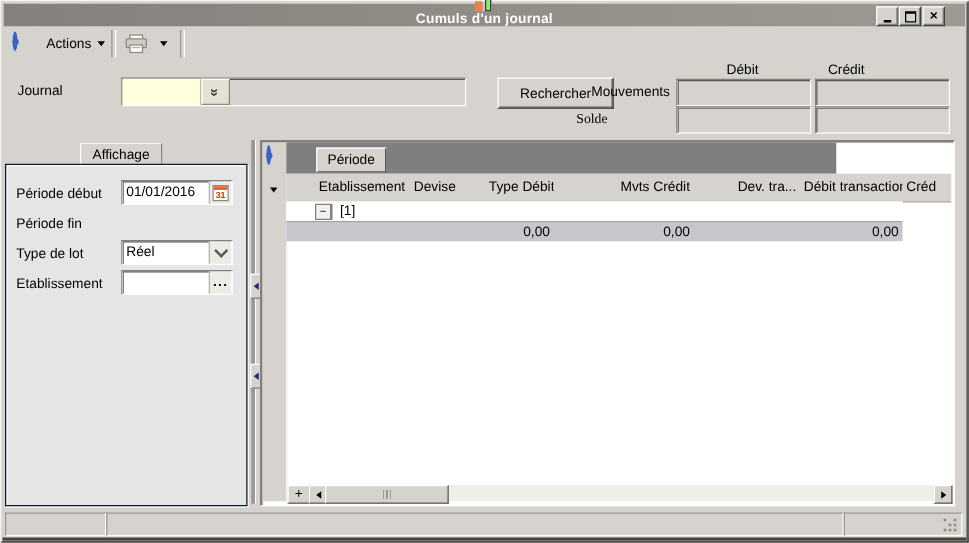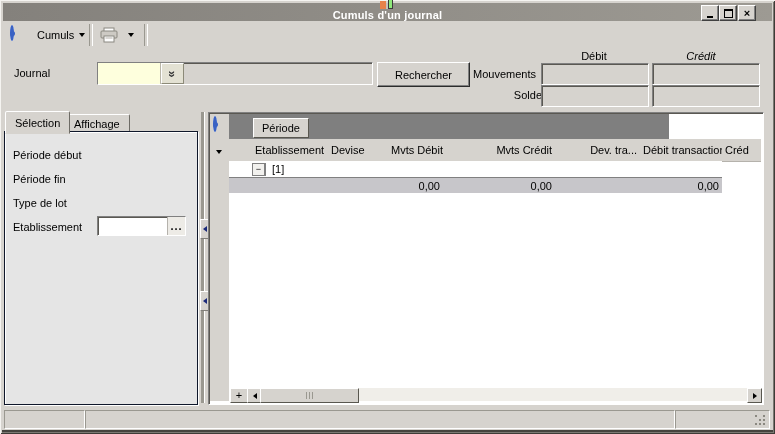--- a/index.html
+++ b/index.html
@@ -32,21 +32,21 @@
   .target-icon{border-radius:50%;border:2px solid #3a62c4;position:relative;background:#fff;}
   .target-icon::after{content:"";position:absolute;left:50%;top:50%;width:5px;height:5px;margin:-2.5px 0 0 -2.5px;border-radius:50%;background:#3a62c4;}
   .tb-sep{width:2px;border-left:1px solid #9a9890;border-right:1px solid #ffffff;}
   .chev-down{width:0;height:0;border-left:3px solid transparent;border-right:3px solid transparent;border-top:4px solid #000;}
   #actions-btn{display:flex;align-items:center;gap:5px;padding:0 6px;height:20px;cursor:default;}
   
   #journal-combo{display:flex;background:#d6d3ce;}
   #journal-edit{width:62px;height:100%;background:#feffdd;border-right:1px solid #b9b6a8;}
   #journal-lookup{width:21px;display:flex;align-items:center;justify-content:center;background:#e3e1d3;border:1px solid;border-color:#fff #8c8a78 #8c8a78 #fff;}
   #journal-lookup .dbl-chev{transform:rotate(90deg);font-weight:bold;font-size:12px;color:#3c3c3c;line-height:10px;}
-  #rechercher-btn{display:flex;align-items:center;justify-content:center;border-right-color:#2c2c2c;border-bottom-color:#2c2c2c;}
+  #rechercher-btn{display:flex;align-items:center;justify-content:center;border-right-color:#2c2c2c;border-bottom-color:#2c2c2c;margin-left:21px;}
   .ro-field{background:#d6d3ce;}
   .hdr-lbl{white-space:nowrap;}
   
   .tab{display:flex;align-items:center;padding:0 9px;background:#d6d3ce;border:1px solid;border-color:#fff #6e6c66 transparent #fff;border-radius:2px 2px 0 0;}
   .tab.inactive{border-bottom:2px solid #701a75;border-bottom-color:transparent;}
   #groupbox{border:1px solid #0f172a;box-shadow:inset 1px 1px 0 #fff, 1px 1px 0 #fff;background:#e5e5e5;}
   .form-input{background:#fff;display:flex;align-items:center;}
   .form-input .val{flex:1;padding:0 3px;white-space:nowrap;overflow:hidden;}
   .mini-btn{width:17px;height:100%;display:flex;align-items:center;justify-content:center;background:#edebe6;border-left:1px solid #b5b2ac;}
   .cal-icon{width:11px;height:11px;background:#fff;border:1px solid #8a8880;position:relative;font-size:7px;font-weight:bold;color:#cc3300;display:flex;align-items:flex-end;justify-content:center;line-height:7px;}
@@ -99,21 +99,21 @@
   <div class="win-btn raised abs" style="left:719px;">
       <span class="glyph-max"></span>
     </div>
   <div class="win-btn raised abs" style="left:738px;">
       <span class="glyph-close">×</span>
     </div>
 
   <div class="abs" style="left:3px;top:21px;width:769px;height:29px;">
     <span class="target-icon abs" style="left:7px;top:6px;width:14px;height:14px;"></span>
     <div id="actions-btn" class="abs" style="left:28px;top:4px;">
-      <span>Cumuls</span>
+      <span>Actions</span>
       <span class="chev-down"></span>
     </div>
     <div class="tb-sep abs" style="left:86px;top:3px;height:22px;"></div>
     <div class="abs" style="left:92px;top:3px;width:28px;height:22px;display:flex;align-items:center;justify-content:center;">
       <svg width="20" height="16" viewBox="0 0 20 16">
         <rect x="5" y="1" width="10" height="4" fill="#fdfdfd" stroke="#8a8880"></rect>
         <rect x="2" y="4" width="16" height="7" rx="1" fill="#cdcac4" stroke="#8a8880"></rect>
         <rect x="5" y="9" width="10" height="6" fill="#fdfdfd" stroke="#8a8880"></rect>
         <rect x="6.5" y="10.5" width="7" height="1" fill="#b5b2ac"></rect>
       </svg>
@@ -129,41 +129,50 @@
     <div id="journal-edit"></div>
     <div id="journal-lookup">
         <span class="dbl-chev">»</span>
       </div>
     <div style="flex:1;"></div>
   </div>
   <div id="rechercher-btn" class="raised abs" style="left:377px;top:62px;width:91px;height:23px;">
     <span>Rechercher</span>
   </div>
   <span class="abs hdr-lbl" style="left:455px;top:68px;width:81px;text-align:right;">Mouvements</span>
-  <span class="abs hdr-lbl" style="left:461px;top:89px;width:81px;text-align:right;">Solde</span>
+  <span class="abs hdr-lbl" style="left:461px;top:89px;width:81px;text-align:left;font-family:Liberation Serif, serif;">Solde</span>
   <span class="abs hdr-lbl" style="left:541px;top:50px;width:106px;text-align:center;">Débit</span>
-  <span class="abs hdr-lbl" style="left:648px;top:50px;width:106px;text-align:center;font-style:italic;">Crédit</span>
+  <span class="abs hdr-lbl" style="left:624px;top:50px;width:106px;text-align:center;">Crédit</span>
   <div class="sunken ro-field abs" style="left:541px;top:63px;width:106px;height:20px;"></div>
   <div class="sunken ro-field abs" style="left:652px;top:63px;width:106px;height:20px;"></div>
   <div class="sunken ro-field abs" style="left:541px;top:85px;width:106px;height:20px;"></div>
   <div class="sunken ro-field abs" style="left:652px;top:85px;width:106px;height:20px;"></div>
 
-  <div class="tab abs" style="left:5px;top:111px;height:21px;z-index:2;">
-    <span>Sélection</span>
-  </div>
   <div class="tab inactive abs" style="left:64px;top:114px;height:18px;">
     <span>Affichage</span>
   </div>
 
   <div id="groupbox" class="abs" style="left:4px;top:131px;width:192px;height:272px;">
     <span class="abs hdr-lbl" style="left:8px;top:17px;">Période début</span>
+    <div class="form-input sunken abs" style="left:92px;top:12px;width:87px;height:18px;">
+      <span class="val">01/01/2016</span>
+      <span class="mini-btn">
+          <span class="cal-icon">31</span>
+        </span>
+    </div>
 
     <span class="abs hdr-lbl" style="left:8px;top:41px;">Période fin</span>
 
     <span class="abs hdr-lbl" style="left:8px;top:65px;">Type de lot</span>
+    <div class="form-input sunken abs" style="left:92px;top:60px;width:87px;height:18px;">
+      <span class="val">Réel</span>
+      <span class="mini-btn">
+          <span class="sel-chev"></span>
+        </span>
+    </div>
 
     <span class="abs hdr-lbl" style="left:8px;top:89px;">Etablissement</span>
     <div class="form-input sunken abs" style="left:92px;top:84px;width:87px;height:18px;">
       <span class="val"></span>
       <span class="mini-btn" style="font-weight:bold;letter-spacing:1px;">...</span>
     </div>
   </div>
 
   <div id="split-track" class="abs" style="left:201px;top:112px;height:291px;"></div>
   <div class="split-btn abs" style="left:200px;top:219px;height:18px;">
@@ -183,21 +192,21 @@
     <div id="group-band" class="abs" style="left:20px;top:1px;width:440px;height:25px;">
       <div id="group-chip" class="abs" style="left:24px;top:4px;height:18px;">
         <span>Période</span>
       </div>
     </div>
 
     <div id="grid-header" class="gcols abs" style="left:20px;top:26px;width:532px;height:22px;">
       <span class="gcol" style="width:23px;"></span>
       <span class="gcol" style="width:76px;">Etablissement</span>
       <span class="gcol" style="width:60px;">Devise</span>
-      <span class="gcol t-r" style="width:55px;">Mvts Débit</span>
+      <span class="gcol t-r" style="width:55px;">Type Débit</span>
       <span class="gcol t-r" style="width:112px;">Mvts Crédit</span>
       <span class="gcol t-r" style="width:85px;">Dev. tra...</span>
       <span class="gcol t-r" style="width:82px;">Débit transaction</span>
       <span class="gcol" style="width:38px;">Créd</span>
     </div>
 
     <div id="group-row" class="abs" style="left:20px;top:48px;width:493px;height:16px;">
       <span class="minus-box">−</span>
       <span style="margin-left:6px;">[1]</span>
     </div>

